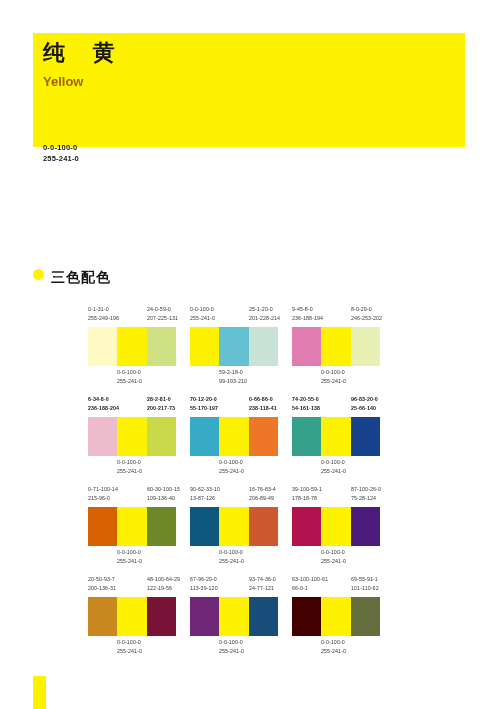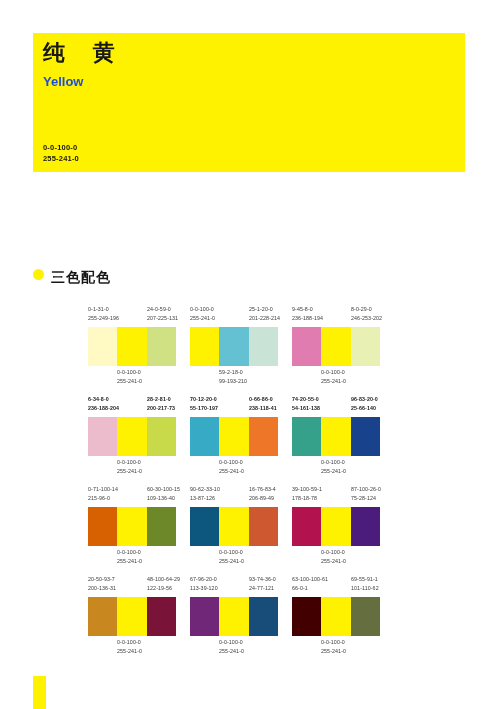--- a/index.html
+++ b/index.html
@@ -15,41 +15,41 @@
     font-family: "Liberation Sans", "DejaVu Sans", sans-serif;
     color: #231f20;
   }
 
   
   #hero {
     position: absolute;
     left: 33px;
     top: 33px;
     width: 432px;
-    height: 139px;
+    height: 114px;
     background: #fff200;
   }
   #hero-title {
     position: absolute;
     left: 10px;
     top: 8px;
     font-size: 22px;
     font-weight: bold;
     letter-spacing: 10px;
     line-height: 1.1;
     color: #181818;
     font-family: "DejaVu Sans", "Liberation Sans", sans-serif;
   }
   #hero-subtitle {
     position: absolute;
     left: 10px;
     top: 41px;
     font-size: 13px;
     font-weight: bold;
-    color: #1d4ed8;
+    color: #a16207;
     letter-spacing: 0px;
   }
   #hero-codes {
     position: absolute;
     left: 10px;
     top: 110px;
     font-size: 7.5px;
     font-weight: bold;
     line-height: 1.45;
     color: #181818;

